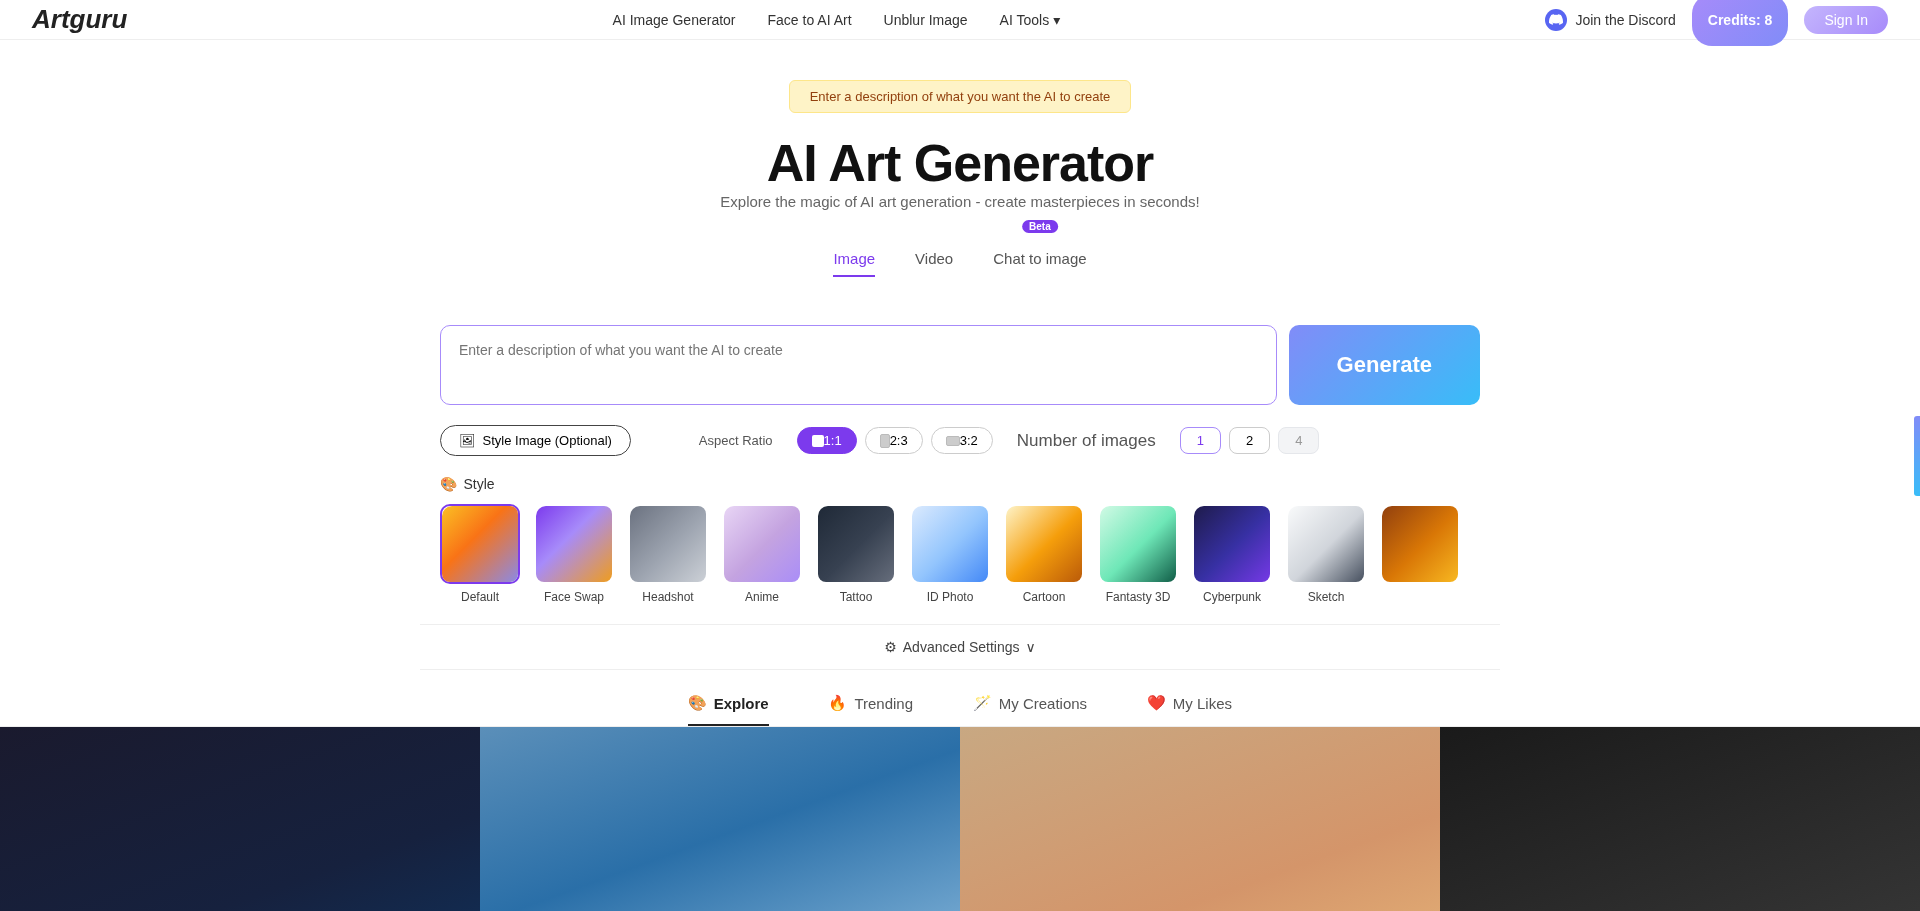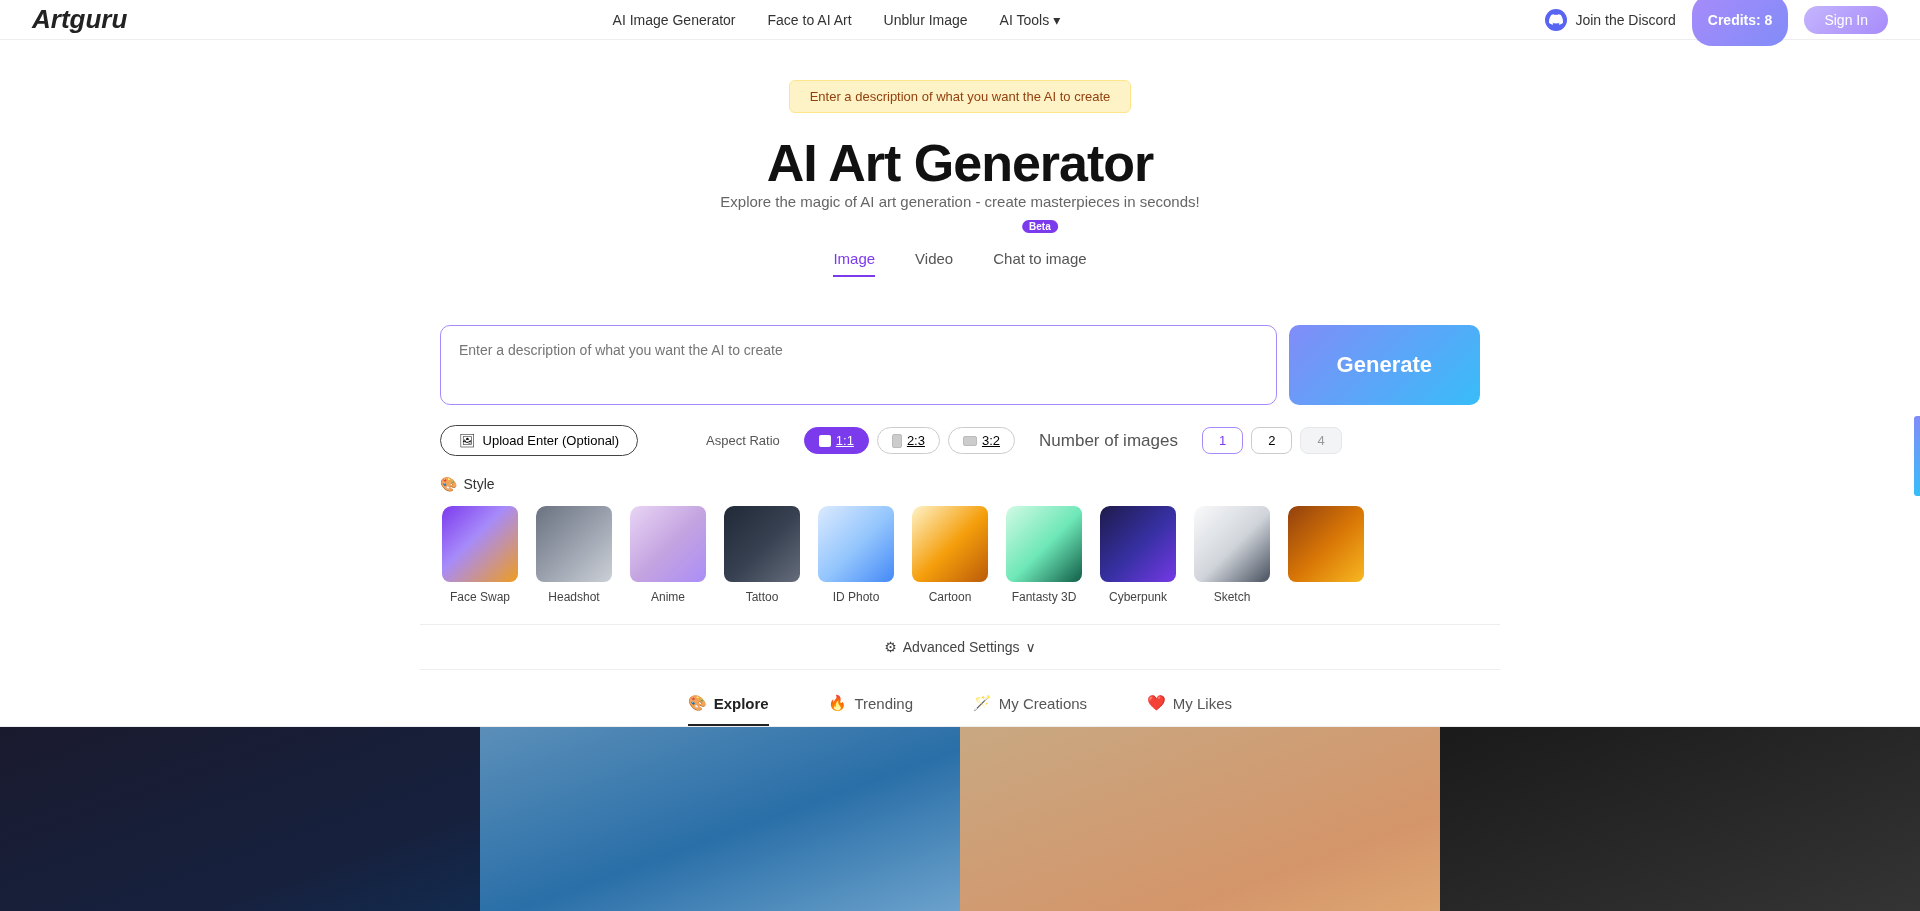--- a/index.html
+++ b/index.html
@@ -70,21 +70,21 @@
     
     .controls-row { display: flex; align-items: center; gap: 24px; flex-wrap: wrap; margin-bottom: 20px; }
     .upload-btn {
       border: 1.5px solid #444; border-radius: 20px; padding: 7px 18px;
       font-size: 13px; background: #fff; cursor: pointer; display: flex; align-items: center; gap: 7px;
     }
     .aspect-label { font-size: 13px; color: #555; font-weight: 500; margin-left: 44px; }
     .aspect-options { display: flex; gap: 8px; }
     .aspect-btn {
       border: 1.5px solid #ccc; border-radius: 16px; padding: 5px 14px;
-      font-size: 13px; background: #fff; cursor: pointer; display: flex; align-items: center; gap: 5px; text-decoration: underline;
+      font-size: 13px; background: #fff; cursor: pointer; display: flex; align-items: center; 
     }
     .aspect-btn.active { background: #7c3aed; color: #fff; border-color: #7c3aed; }
     .count-label { font-size: 17px; color: #555; font-weight: 400; }
     .count-options { display: flex; gap: 8px; }
     .count-btn {
       border: 1.5px solid #ccc; border-radius: 8px; padding: 5px 16px;
       font-size: 13px; background: #fff; cursor: pointer;
     }
     .count-btn.active { border-color: #a78bfa; color: #7c3aed; }
     .count-btn.muted { background: #f3f4f6; color: #999; border-color: #e5e7eb; }
@@ -205,21 +205,21 @@
   <div class="generator-area">
 
     <div class="prompt-row">
       <textarea class="prompt-input" placeholder="Enter a description of what you want the AI to create" style=""></textarea>
       <button class="generate-btn">Generate</button>
     </div>
 
     <div class="controls-row">
       <button class="upload-btn">
         <span>🖼</span>
-        <span>Upload Enter (Optional)</span>
+        <span>Style Image (Optional)</span>
       </button>
 
       <span class="aspect-label">Aspect Ratio</span>
       <div class="aspect-options">
         <button class="aspect-btn active">
           <span style="width:12px;height:12px;background:#fff;display:inline-block;border-radius:2px;border:1px solid rgba(255,255,255,0.6);"></span>
           <span>1:1</span>
         </button>
         <button class="aspect-btn">
           <span style="width:10px;height:14px;background:#ccc;display:inline-block;border-radius:2px;border:1px solid #bbb;"></span>
@@ -239,20 +239,26 @@
       </div>
     </div>
 
     <div class="style-section">
       <div class="style-label">
         <span>🎨</span>
         <span>Style</span>
       </div>
       <div class="style-grid">
 
+        <div class="style-item active">
+          <div class="style-img">
+              <div class="style-placeholder si-default"></div>
+            </div>
+          <span class="style-name">Default</span>
+        </div>
 
         <div class="style-item">
           <div class="style-img">
               <div class="style-placeholder si-faceswap"></div>
             </div>
           <span class="style-name">Face Swap</span>
         </div>
 
         <div class="style-item">
           <div class="style-img">

